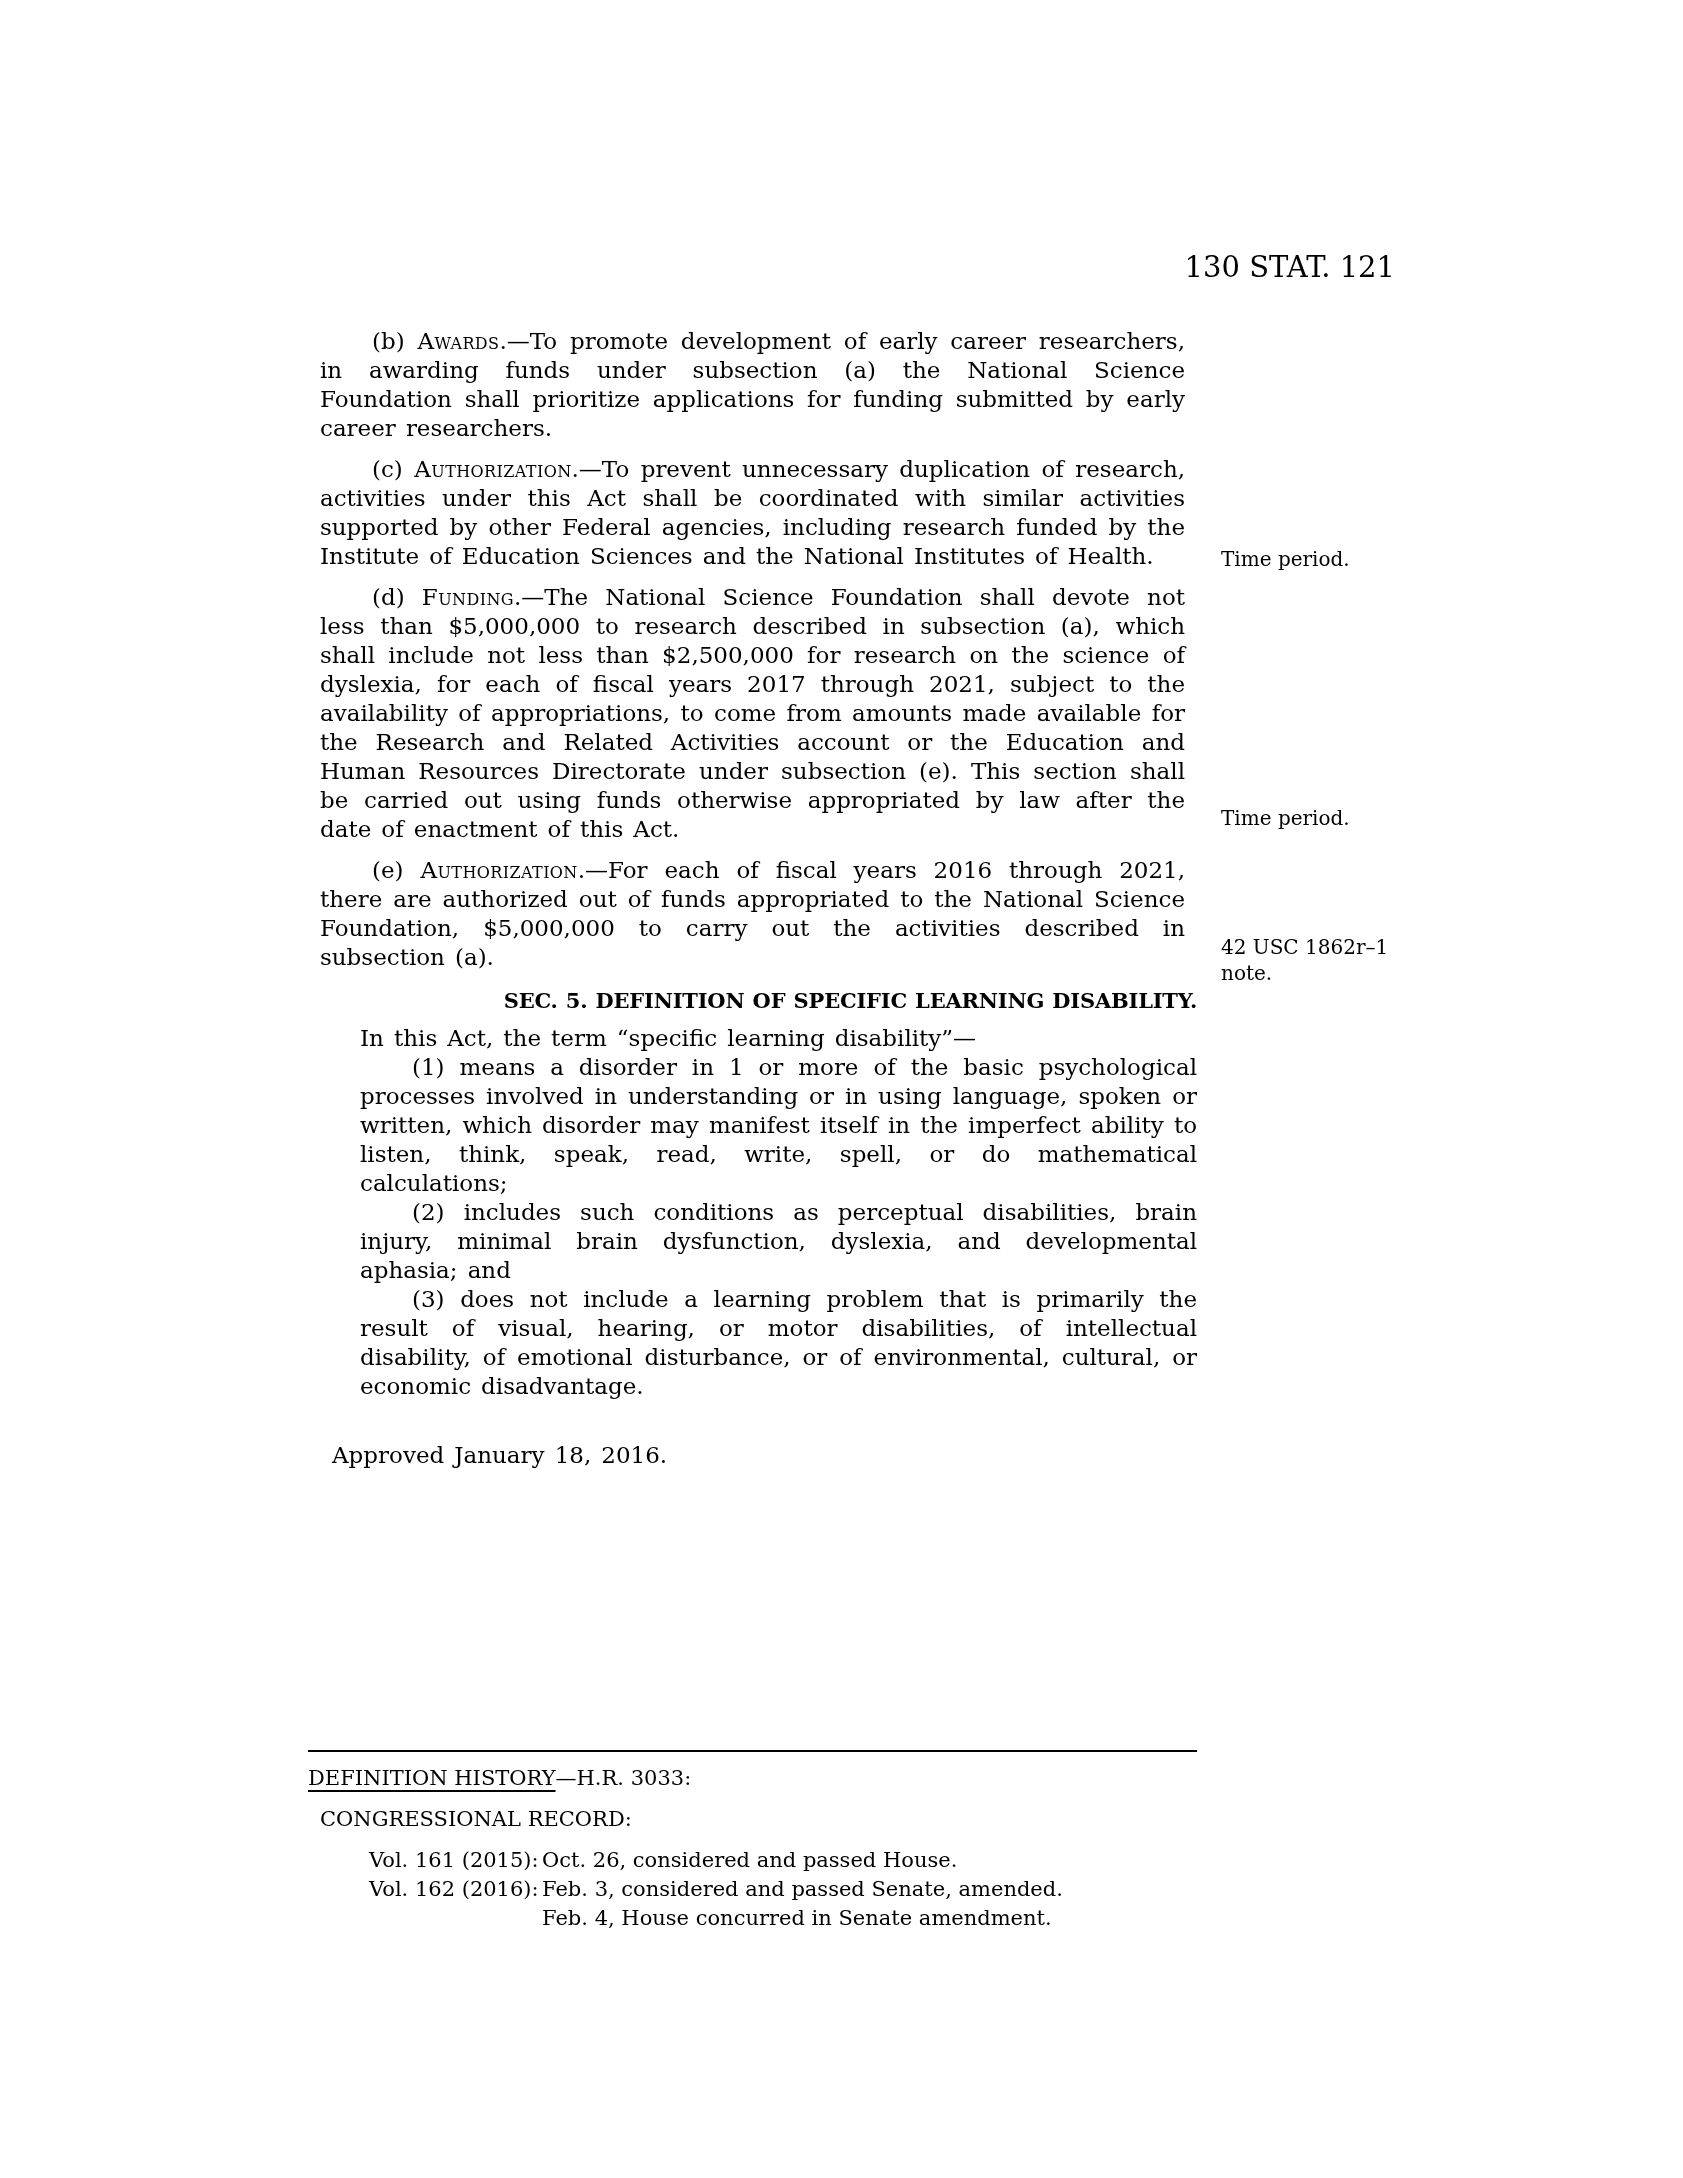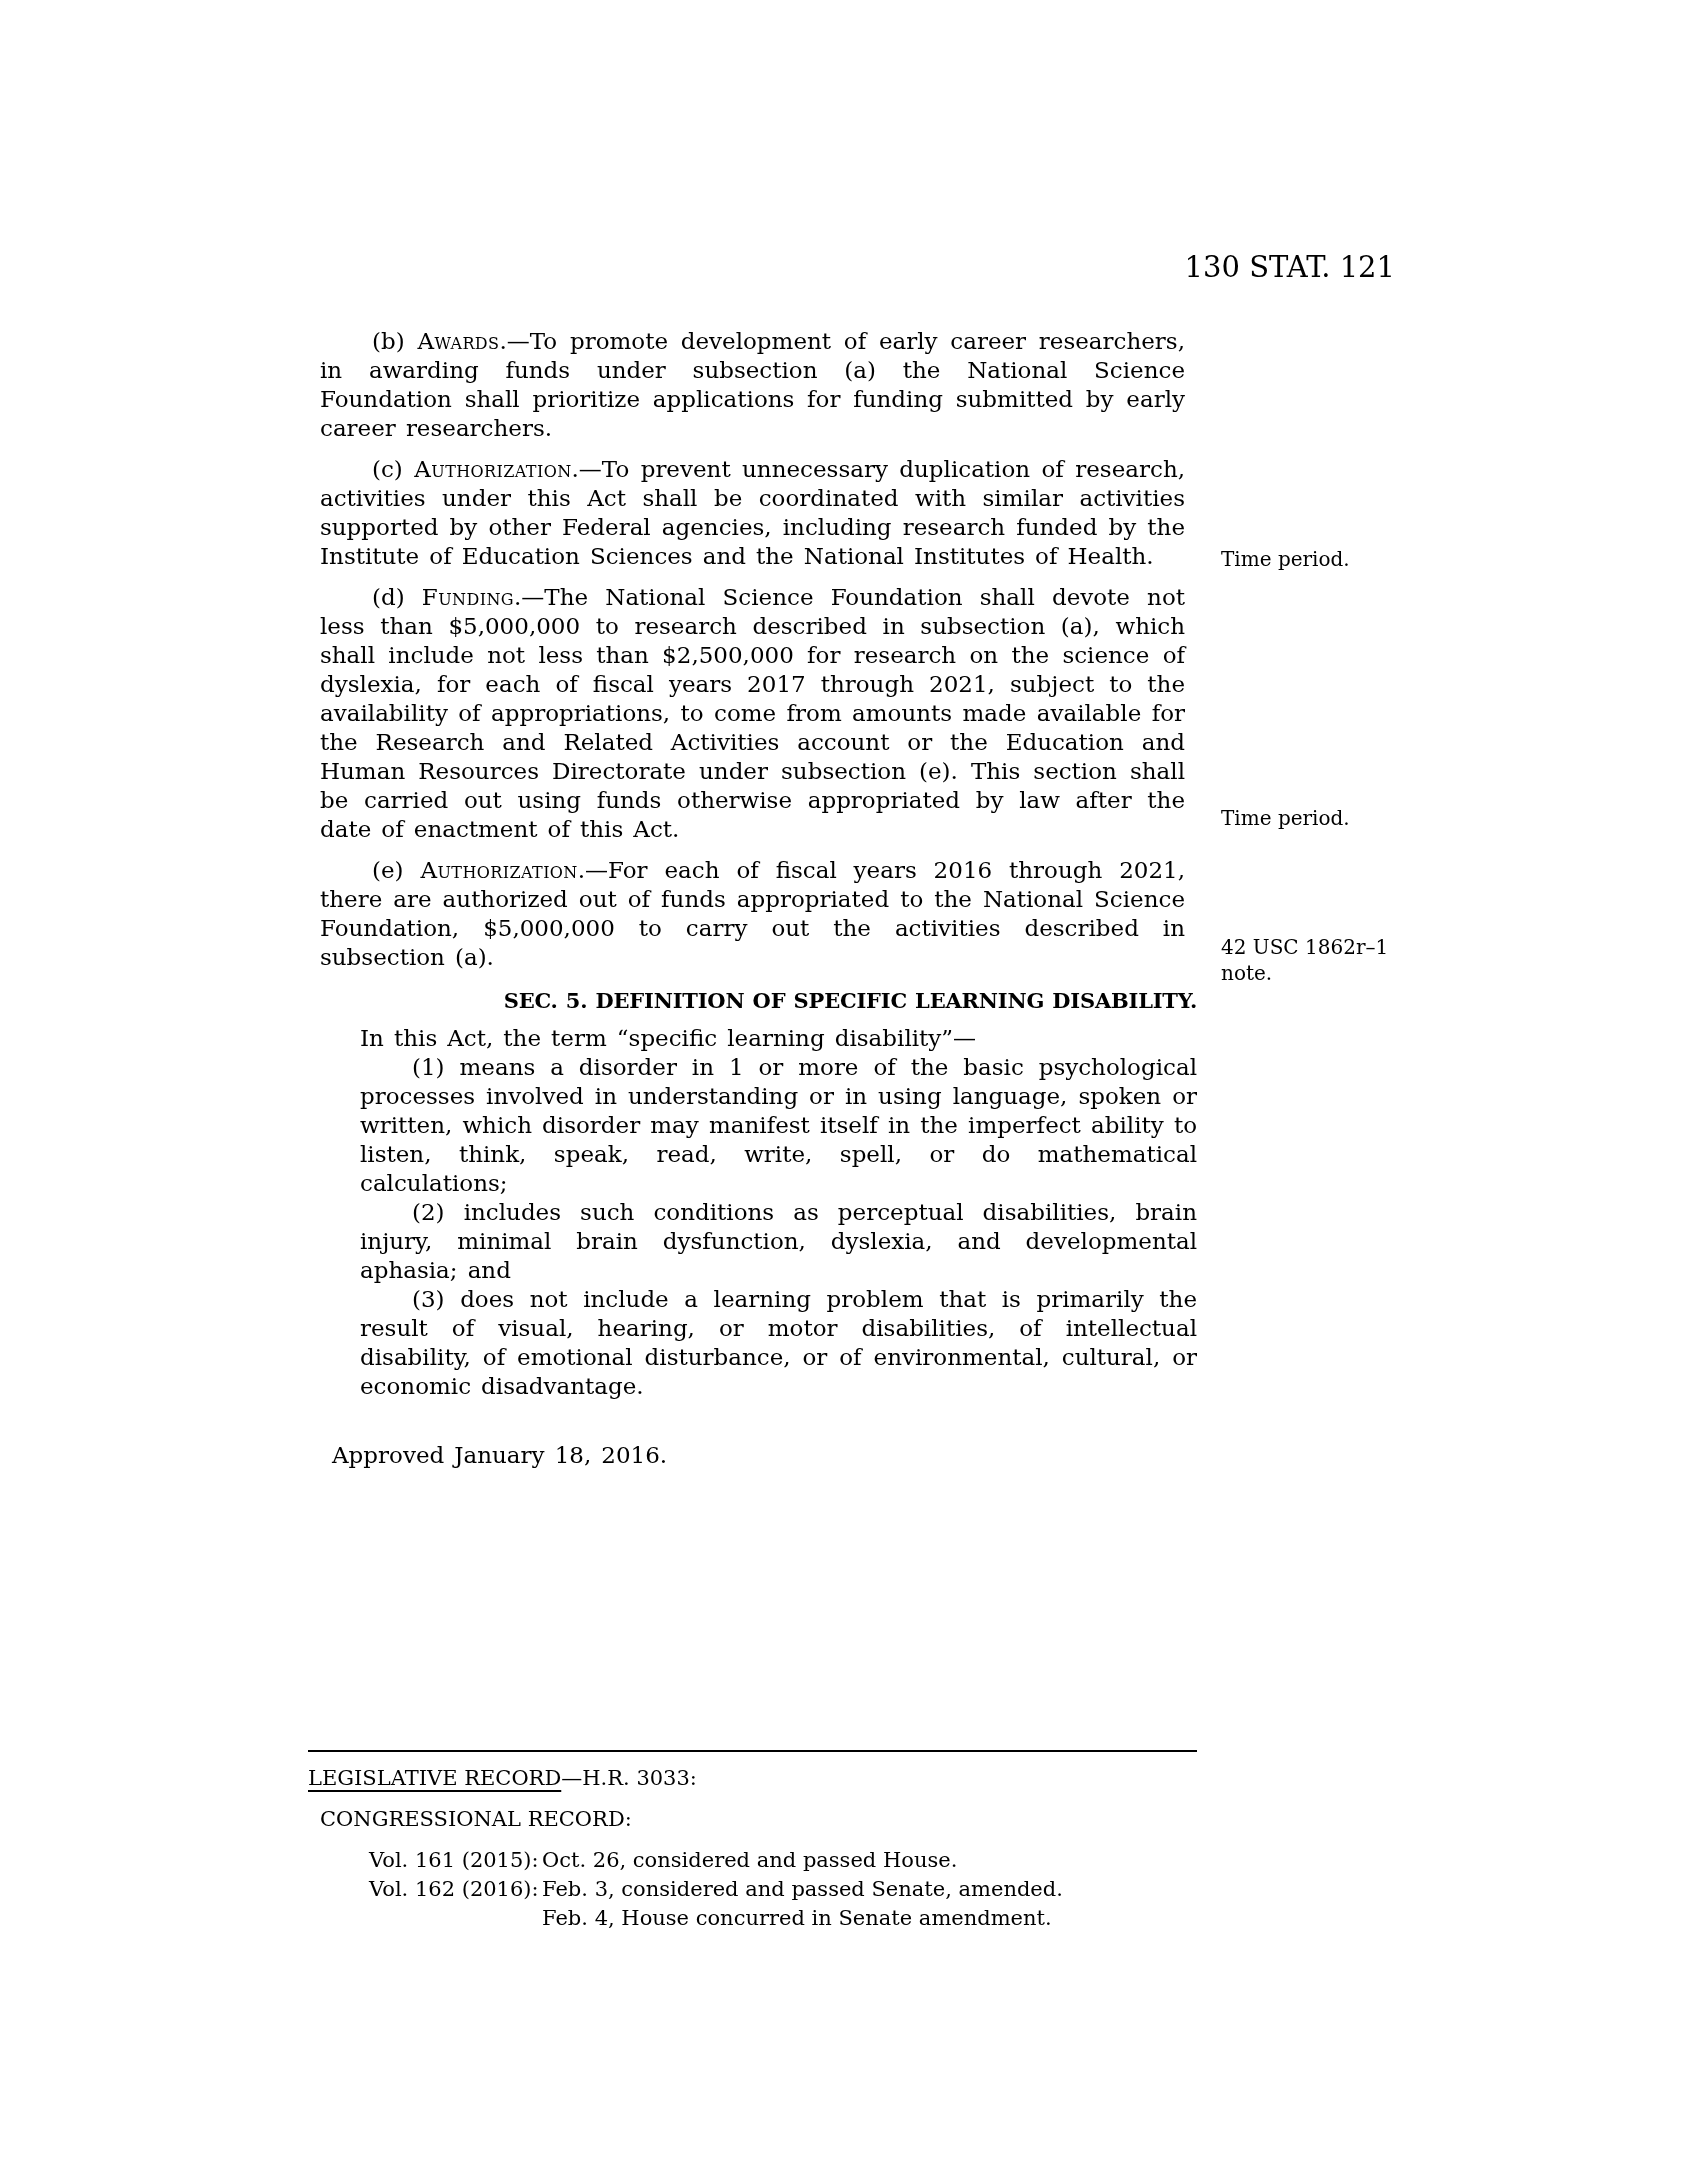--- a/index.html
+++ b/index.html
@@ -86,21 +86,21 @@
     <p class="approved-line">Approved January 18, 2016.</p>
 
   </div>
 
   <div class="margin-note" id="mn-funding" style="top: 546px;">Time period.</div>
   <div class="margin-note" id="mn-auth" style="top: 805px;">Time period.</div>
   <div class="margin-note" id="mn-usc" style="top: 934px;">42 USC 1862r–1 note.</div>
 
   <div class="leg-history">
     <hr class="lh-rule">
-    <p class="lh-title"><span class="lh-title-underline">LEGISLATIVE RECORD</span><span>—H.R. 3033:</span></p>
+    <p class="lh-title"><span class="lh-title-underline">DEFINITION HISTORY</span><span>—H.R. 3033:</span></p>
     <p class="lh-record-heading">CONGRESSIONAL RECORD:</p>
     <p class="lh-entry"><span class="lh-label">Vol. 161 (2015):</span><span>Oct. 26, considered and passed House.</span></p>
     <p class="lh-entry"><span class="lh-label">Vol. 162 (2016):</span><span>Feb. 3, considered and passed Senate, amended.</span></p>
     <p class="lh-entry"><span class="lh-label"></span><span>Feb. 4, House concurred in Senate amendment.</span></p>
   </div>
 
 </div>
 
 
 </body></html>

